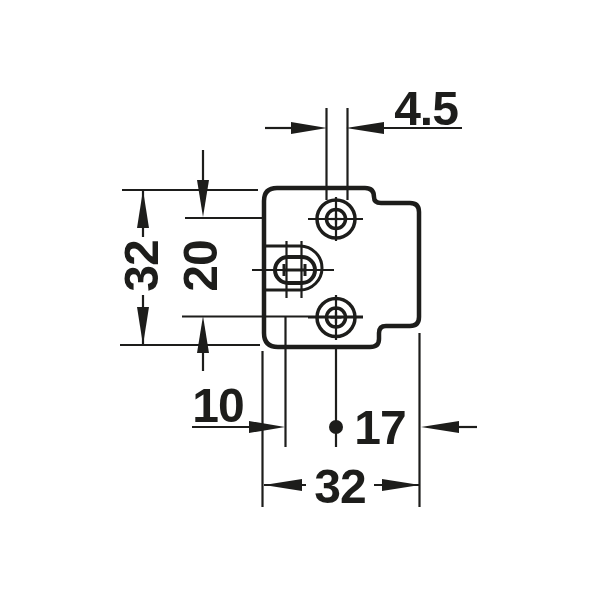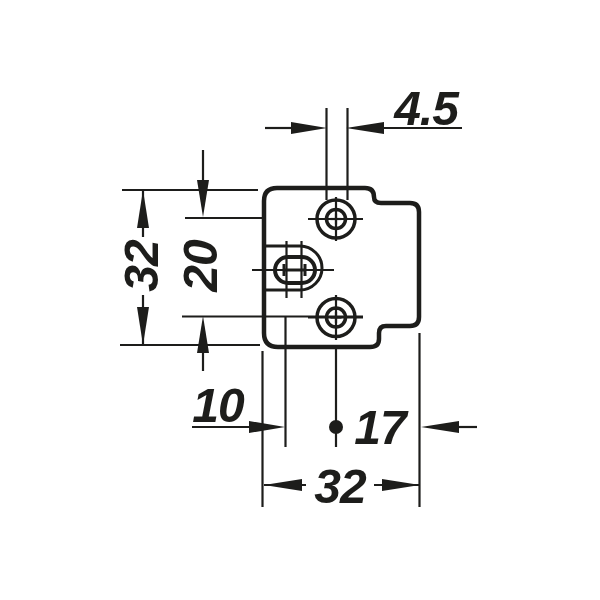--- a/index.html
+++ b/index.html
@@ -7,21 +7,20 @@
     padding: 0;
     background: #ffffff;
   }
   .stage {
     position: relative;
     width: 600px;
     height: 600px;
     background: #ffffff;
     overflow: hidden;
     font-family: "Liberation Sans", sans-serif;
-    font-style: italic;
   }
   svg { display: block; }
   .dim-label {
     font-family: "Liberation Sans", sans-serif;
     font-weight: bold;
     font-size: 48px;
     letter-spacing: -1px;
     fill: #1d1d1b;
   }
   .thin  { stroke: #1d1d1b; stroke-width: 2.2; fill: none; }

